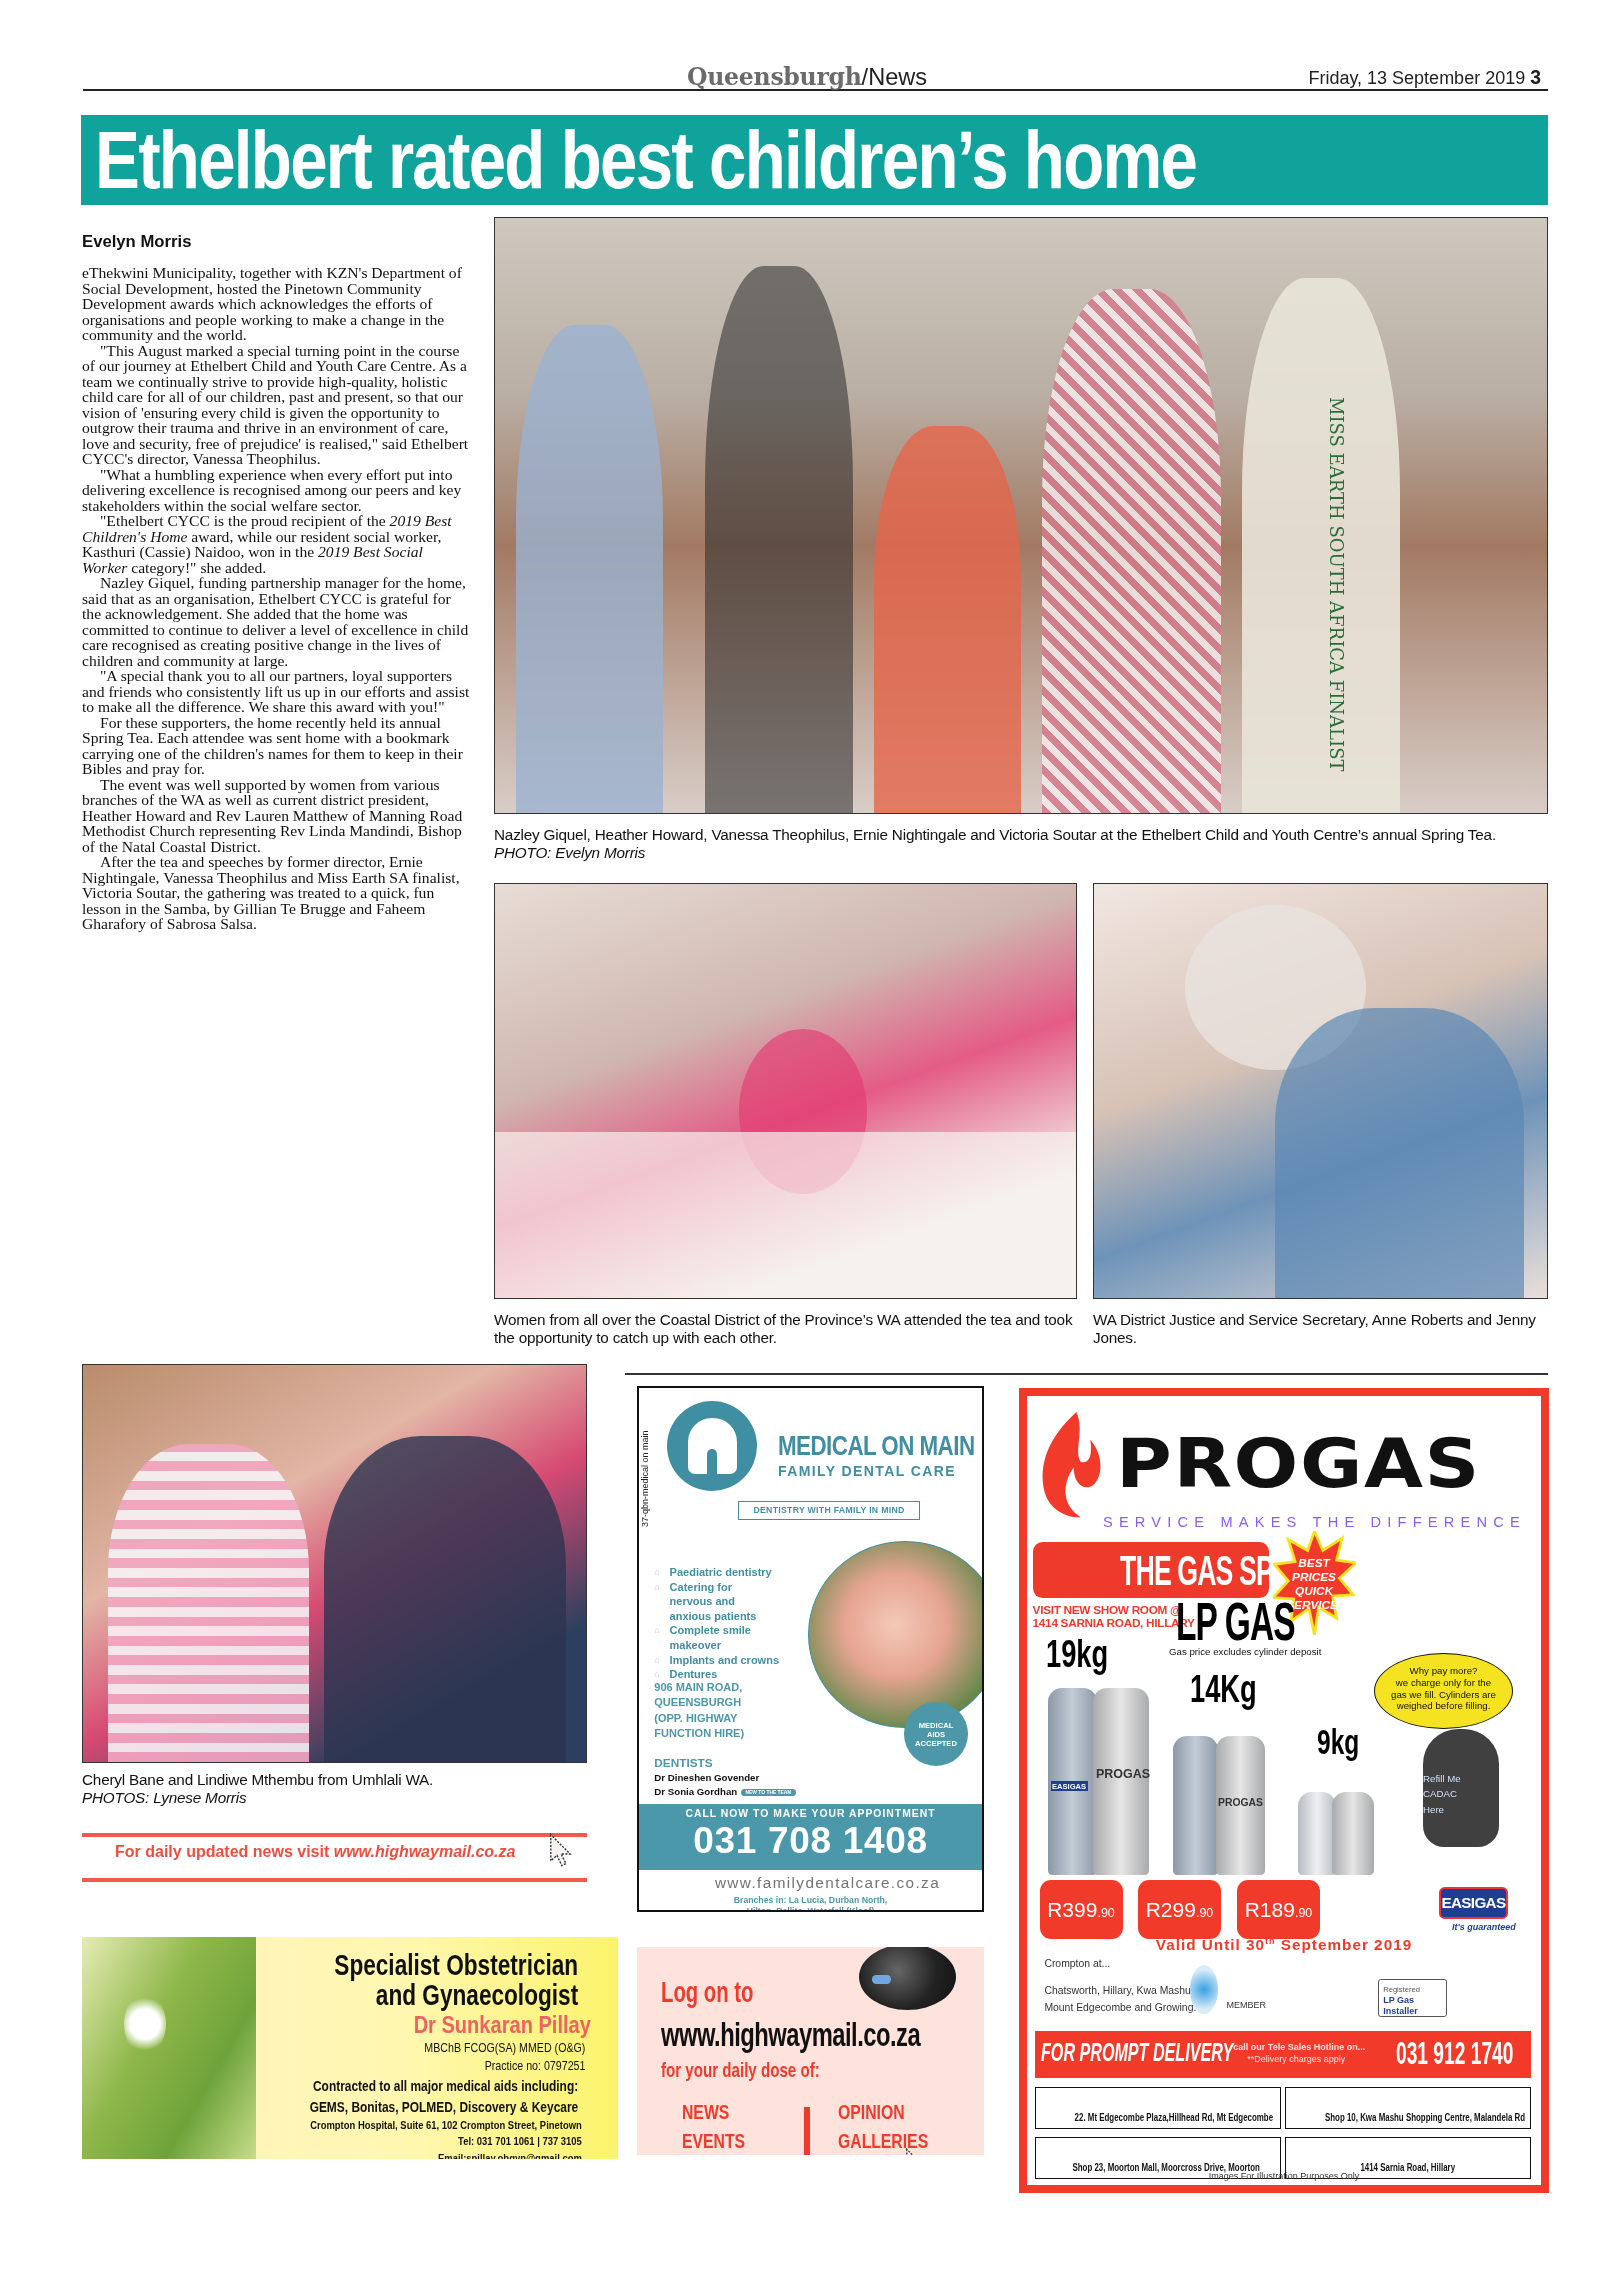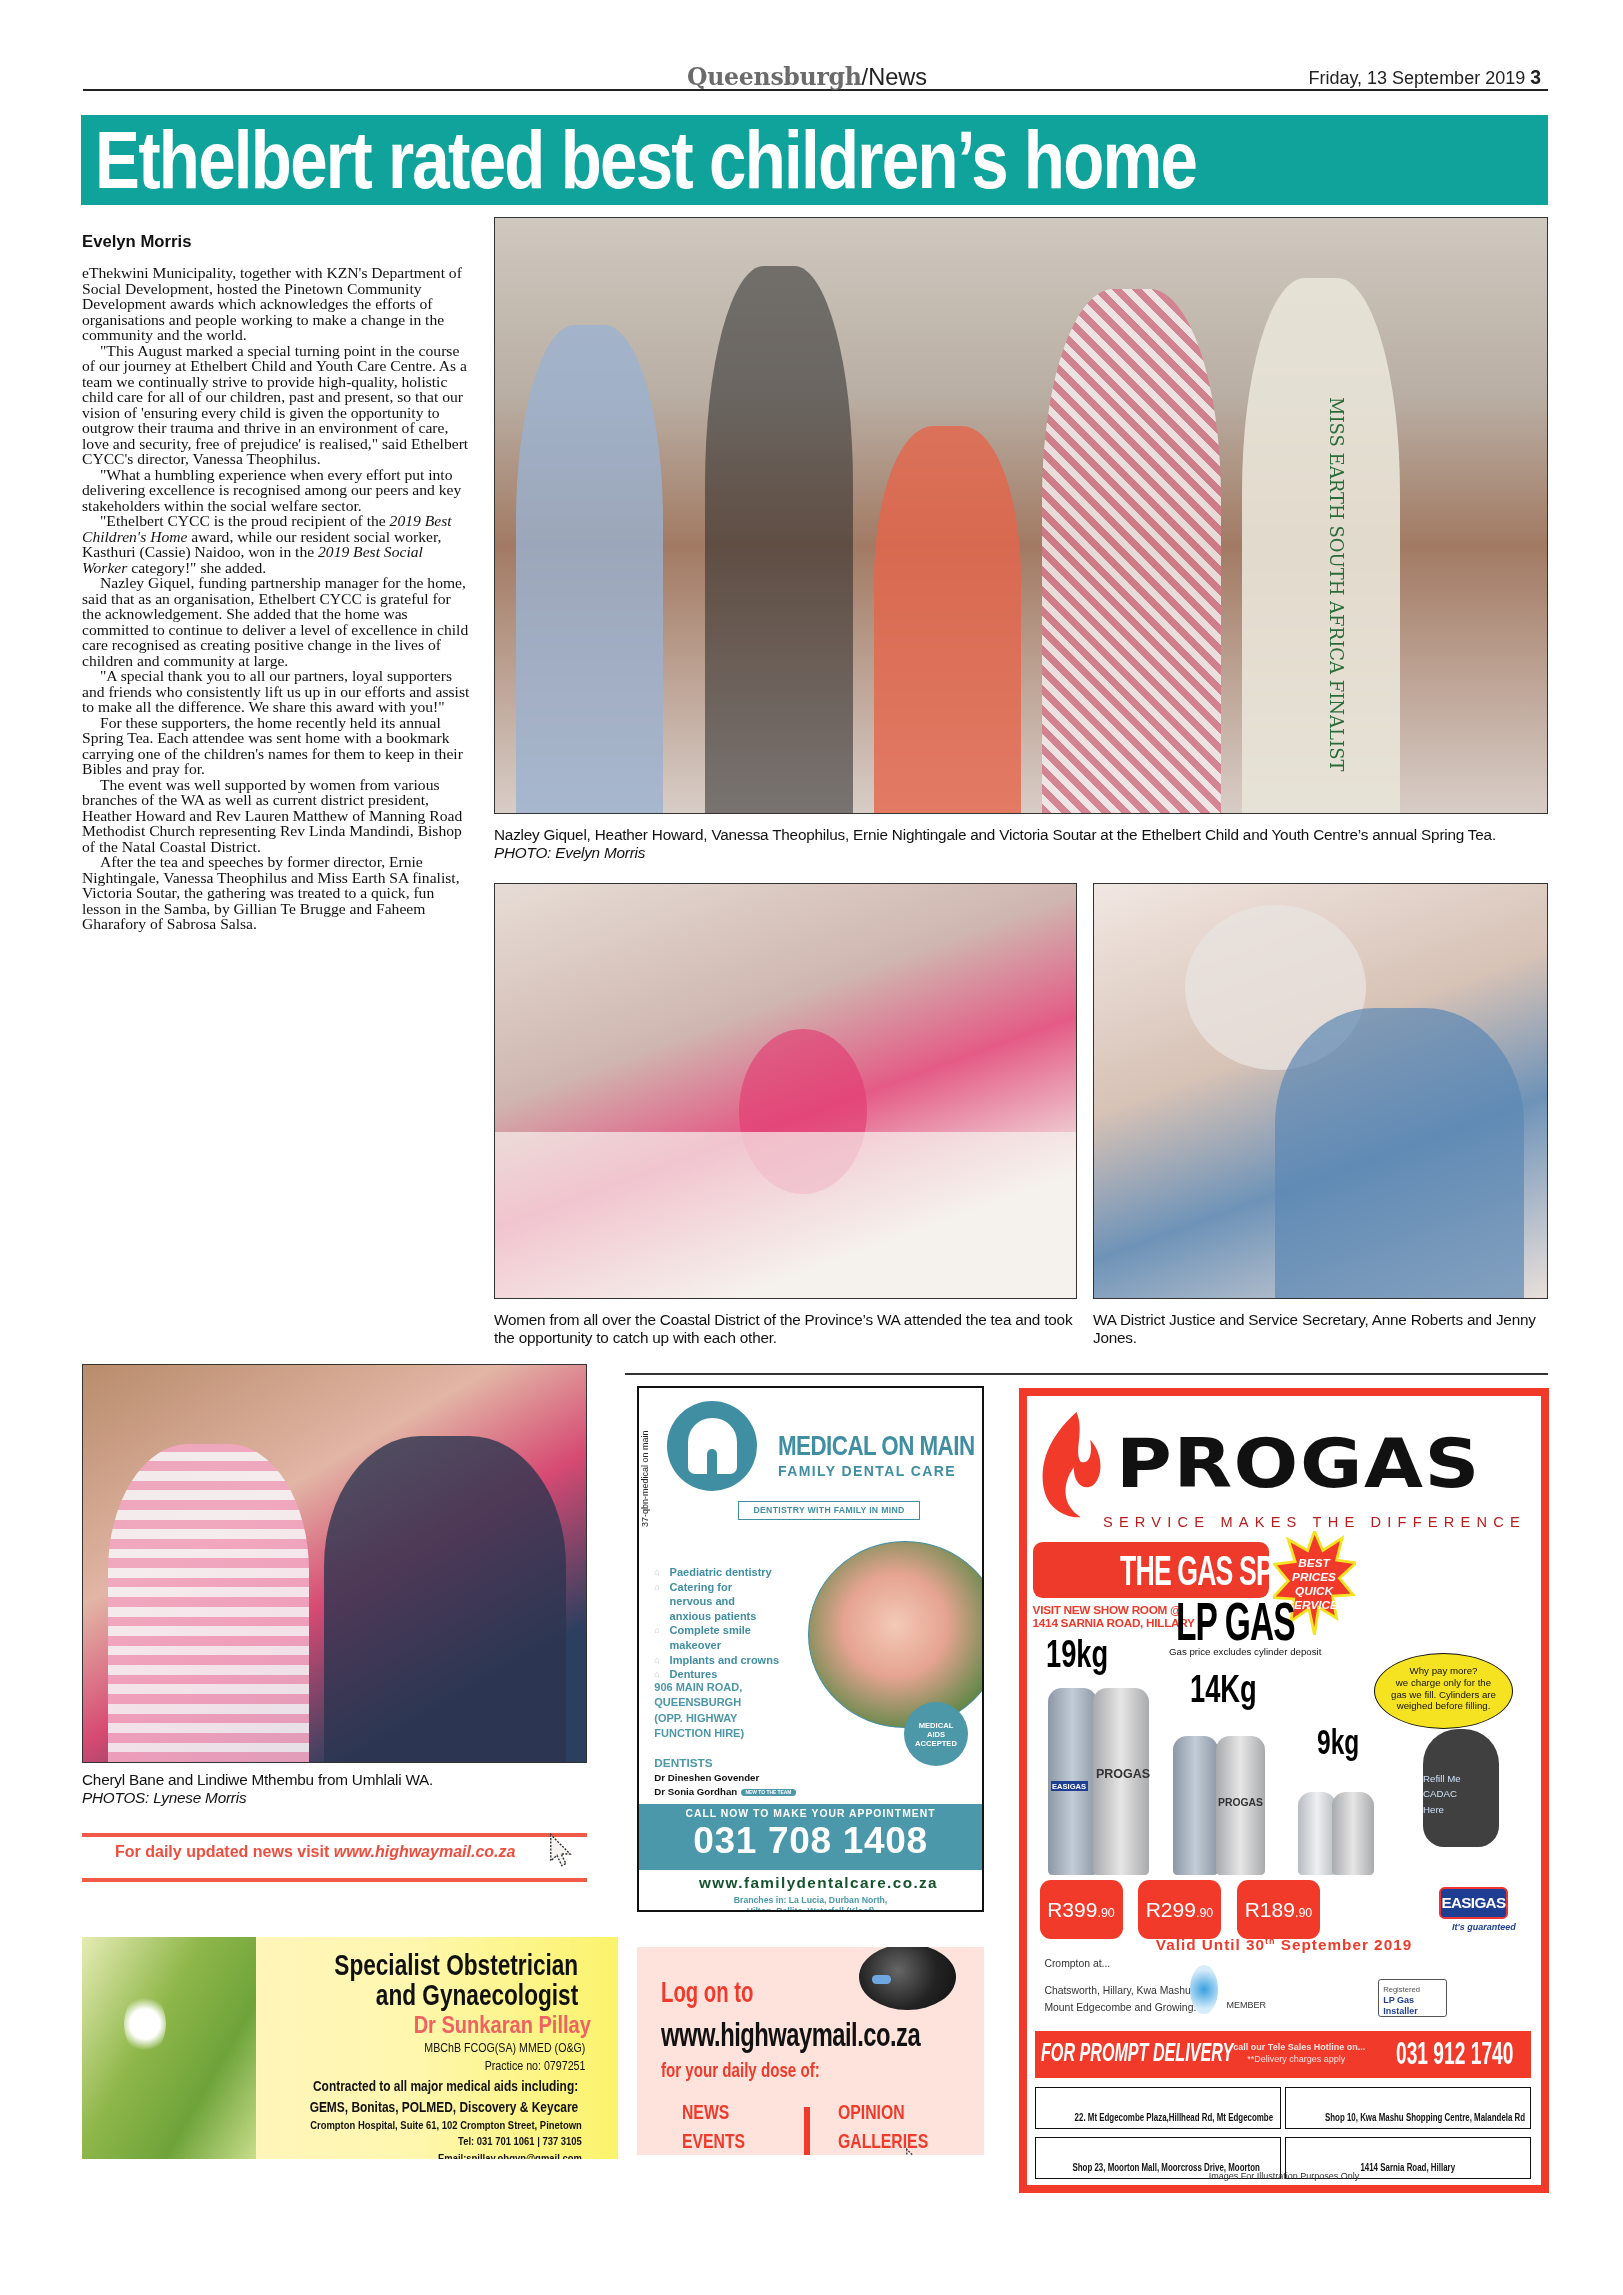--- a/index.html
+++ b/index.html
@@ -62,28 +62,28 @@
   .dental ul li::before { content: "⌂"; position: absolute; left: 0; color: #bbb; font-size: 9px; }
   .dental .kid { position: absolute; left: 169px; top: 153px; width: 194px; height: 187px; border-radius: 50%; background: radial-gradient(circle at 45% 45%, #f4c9b7 0%, #e5a491 35%, #6c8a4e 70%, #2f5a2e 100%); border: 1.4px solid #3f8ea2; }
   .dental .aids { position: absolute; left: 265px; top: 314px; width: 64px; height: 64px; border-radius: 50%; background: #4c97a8; color: #fff; font-size: 7.6px; font-weight: bold; text-align: center; padding-top: 19.4px; line-height: 9px; }
   .dental .addr { position: absolute; left: 15.3px; top: 292px; font-size: 11px; line-height: 15.3px; font-weight: bold; color: #4c97a8; }
   .dental .dent-h { position: absolute; left: 15.3px; top: 368px; font-size: 11.8px; font-weight: bold; color: #4c97a8; }
   .dental .doc { position: absolute; left: 15.3px; font-size: 9.7px; font-weight: bold; color: #111; }
   .dental .newtag { display: inline-block; margin-left: 4.2px; background: #4c97a8; color: #fff; font-size: 4.9px; padding: 0.7px 4.2px; border-radius: 4.2px; vertical-align: middle; }
   .dental .callbar { position: absolute; left: 0; top: 416px; width: 100%; height: 66px; background: #4a98a9; color: #fff; text-align: center; }
   .dental .callbar .cta { font-size: 10.4px; font-weight: bold; letter-spacing: 1px; padding-top: 4.2px; }
   .dental .callbar .phone { font-size: 37px; font-weight: bold; line-height: 43px; letter-spacing: 0.7px; }
-  .dental .web { position: absolute; left: 8px; top: 486px; width: 100%; text-align: center; font-size: 15.3px; font-weight: bold; color: #14532d; letter-spacing: 1.4px; }
+  .dental .web { position: absolute; left: 17px; top: 486px; width: 100%; text-align: center; font-size: 15.3px; font-weight: normal; color: #737373; letter-spacing: 1.4px; }
   .dental .branches { position: absolute; left: 0; top: 507px; width: 100%; text-align: center; font-size: 8.7px; font-weight: bold; color: #4a98a9; line-height: 11px; }
 
   
   .progas { left: 1019px; top: 1388px; width: 530px; height: 805px; border: 8.3px solid #f23a2a; background: #fff; overflow: hidden; }
   .progas .flame { position: absolute; left: 8.3px; top: 12.5px; width: 76px; height: 111px; }
   .progas .logo { position: absolute; left: 89px; top: 28px; font-size: 68px; font-weight: bold; color: #111; letter-spacing: 1.4px; transform: scaleX(1.12); transform-origin: left; font-family: "DejaVu Sans", sans-serif; }
-  .progas .tagline { position: absolute; left: 76px; top: 118px; font-size: 14.6px; color: #b91c1c; letter-spacing: 6.2px; white-space: nowrap; }
+  .progas .tagline { position: absolute; left: 76px; top: 118px; font-size: 14.6px; color: #8b5cf6; letter-spacing: 6.2px; white-space: nowrap; }
   .progas .spec { position: absolute; left: 5.6px; top: 146px; width: 236px; height: 56px; background: #ee3a2a; border-radius: 9.7px; color: #fff; font-weight: bold; font-size: 43px; line-height: 56px; text-align: center; letter-spacing: -1.4px; }
   .progas .spec span { display: inline-block; transform: scaleX(0.62); transform-origin: center; white-space: nowrap; }
   .progas .burst { position: absolute; left: 246px; top: 135px; width: 83px; height: 104px; }
   .progas .burst-text { position: absolute; left: 248px; top: 160px; width: 78px; text-align: center; font-size: 11.8px; font-weight: bold; font-style: italic; color: #fff; line-height: 14px; }
   .progas .visit { position: absolute; left: 5.6px; top: 208px; font-size: 11.8px; font-weight: bold; color: #ee3a2a; line-height: 13px; letter-spacing: -0.3px; }
   .progas .lpgas { position: absolute; left: 149px; top: 194px; font-size: 54px; font-weight: bold; color: #000; transform: scaleX(0.62); transform-origin: left; white-space: nowrap; letter-spacing: -1.4px; }
   .progas .excl { position: absolute; left: 142px; top: 250px; font-size: 9.7px; color: #111; }
   .progas .wt { position: absolute; font-weight: bold; color: #000; transform: scaleX(0.7); transform-origin: left; white-space: nowrap; }
   .progas .bubble { position: absolute; left: 347px; top: 257px; width: 139px; height: 76px; border-radius: 50%; background: #f5e321; border: 1.4px solid #111; font-size: 9.7px; text-align: center; padding-top: 11px; line-height: 11.8px; color: #111; }
   .progas .cyl { position: absolute; border-radius: 14px 14px 4.2px 4.2px; }

